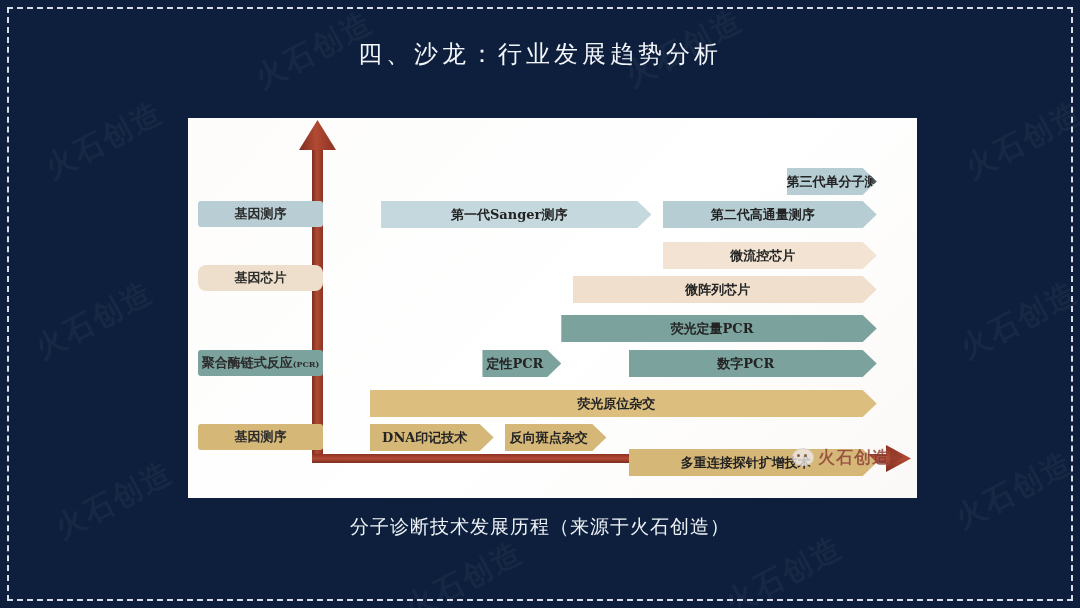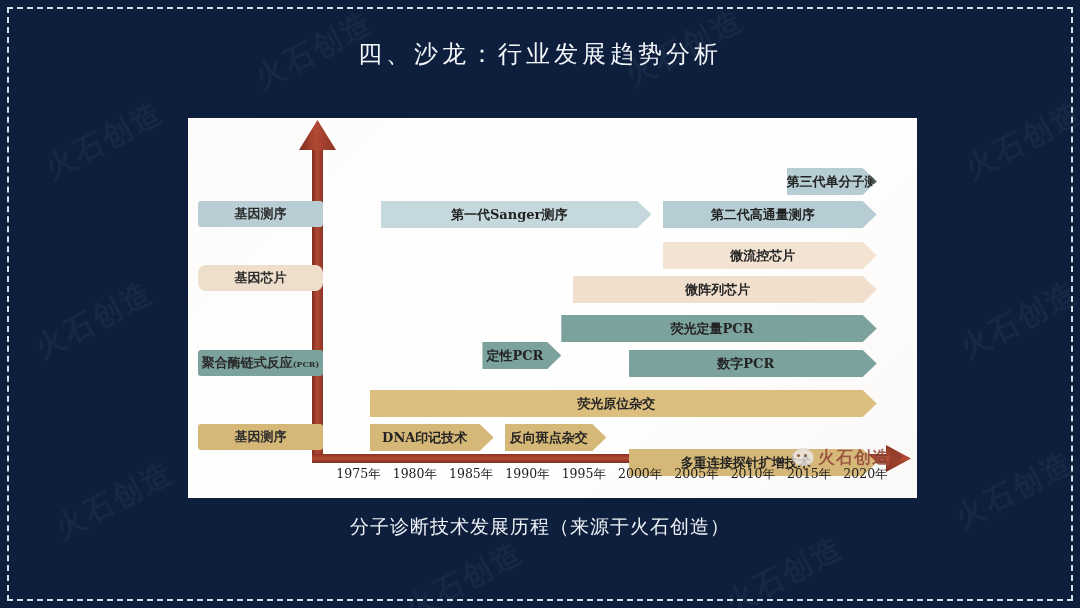--- a/index.html
+++ b/index.html
@@ -259,40 +259,28 @@
           <div class="cat-label" style="top: 232px; background: rgb(123, 162, 157);"><span>聚合酶链式反应</span><span class="sub">(PCR)</span></div>
           <div class="cat-label" style="top: 306px; background: rgb(213, 183, 119);"><span>基因测序</span></div>
         </div>
       <div id="bars">
           <div class="bar" style="left: 598.612px; width: 90.1224px; top: 50px; background: rgb(182, 205, 211);">第三代单分子测序</div>
           <div class="bar" style="left: 193.061px; width: 270.367px; top: 83px; background: rgb(197, 216, 221);">第一代Sanger测序</div>
           <div class="bar" style="left: 474.694px; width: 214.041px; top: 83px; background: rgb(182, 205, 211);">第二代高通量测序</div>
           <div class="bar" style="left: 474.694px; width: 214.041px; top: 124px; background: rgb(242, 227, 210);">微流控芯片</div>
           <div class="bar" style="left: 384.571px; width: 304.163px; top: 158px; background: rgb(239, 223, 204);">微阵列芯片</div>
           <div class="bar" style="left: 373.306px; width: 315.429px; top: 197px; background: rgb(123, 162, 157);">荧光定量PCR</div>
-          <div class="bar" style="left: 294.449px; width: 78.8571px; top: 224px; background: rgb(123, 162, 157);">定性PCR</div>
+          <div class="bar" style="left: 294.449px; width: 78.8571px; top: 232px; background: rgb(123, 162, 157);">定性PCR</div>
           <div class="bar" style="left: 440.898px; width: 247.837px; top: 232px; background: rgb(123, 162, 157);">数字PCR</div>
           <div class="bar" style="left: 181.796px; width: 506.939px; top: 272px; background: rgb(220, 190, 127);">荧光原位杂交</div>
           <div class="bar" style="left: 181.796px; width: 123.918px; top: 306px; background: rgb(213, 183, 119);">DNA印记技术</div>
           <div class="bar" style="left: 316.98px; width: 101.388px; top: 306px; background: rgb(213, 183, 119);">反向斑点杂交</div>
           <div class="bar" style="left: 440.898px; width: 247.837px; top: 306px; background: rgb(213, 183, 119); margin-top: 25px;">多重连接探针扩增技术</div>
         </div>
 
-      <div id="x-axis-labels">
-          <div class="xtick" style="left: 170.531px;">1975年</div>
-          <div class="xtick" style="left: 226.857px;">1980年</div>
-          <div class="xtick" style="left: 283.184px;">1985年</div>
-          <div class="xtick" style="left: 339.51px;">1990年</div>
-          <div class="xtick" style="left: 395.837px;">1995年</div>
-          <div class="xtick" style="left: 452.163px;">2000年</div>
-          <div class="xtick" style="left: 508.49px;">2005年</div>
-          <div class="xtick" style="left: 564.816px;">2010年</div>
-          <div class="xtick" style="left: 621.143px;">2015年</div>
-          <div class="xtick" style="left: 677.469px;">2020年</div>
-        </div>
 
       <div id="panel-logo">
         <span class="wechat"></span>
         <span class="logo-text">火石创造</span>
         <span class="logo-arrow"></span>
       </div>
 
     </div>
   </div>
 

